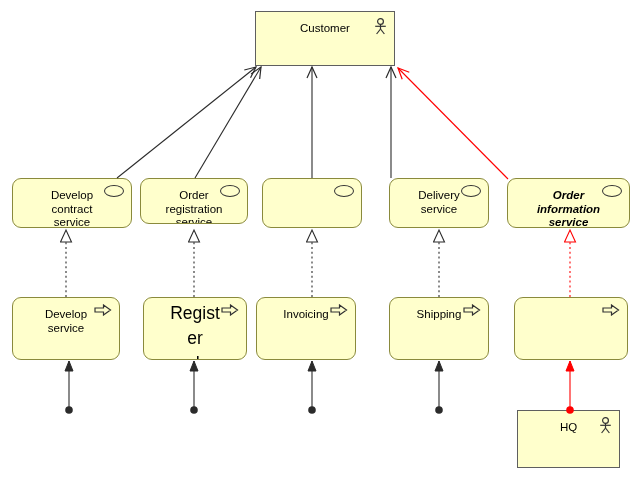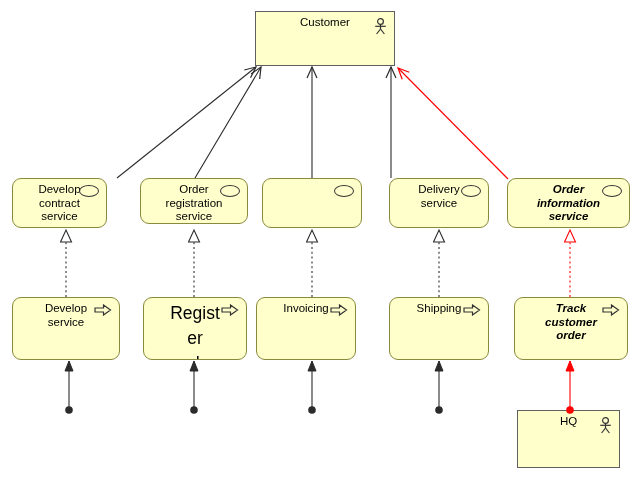--- a/index.html
+++ b/index.html
@@ -8,21 +8,21 @@
     font-family:"Liberation Sans","DejaVu Sans",sans-serif;color:var(--text,#000);
     overflow:hidden;
   }
   .node{
     position:absolute;background:var(--box-fill,#ffffcc);box-sizing:border-box;
     overflow:hidden;
   }
   .rounded{border:1.4px solid var(--rounded-border,#8a8a3c);border-radius:9px;}
   .square{border:1.2px solid var(--square-border,#5f5f5f);}
   .label{
-    margin:0 auto;text-align:center;padding-top:4px;font-size:11.5px;line-height:13.5px;
+    margin:0 auto;text-align:center;padding-top:10px;font-size:11.5px;line-height:13.5px;
   }
   .label.em{font-weight:bold;font-style:italic;}
   .label.big{font-size:17.5px;line-height:25px;padding-top:3px;overflow-wrap:break-word;word-wrap:break-word;}
   .icon{position:absolute;top:6px;right:7px;line-height:0;}
   .ellipse-ic{width:18px;height:10px;border:1.5px solid var(--icon-stroke,#333);border-radius:50%;background:transparent;}
   svg.wires{position:absolute;left:0;top:0;pointer-events:none;z-index:5;}
   .e-k{stroke:var(--connector-black,#2b2b2b);stroke-width:1.1;fill:none;}
   .e-r{stroke:var(--connector-red,#ff0000);stroke-width:1.1;fill:none;}
   .dash{stroke-dasharray:2 2.8;}
   .mk-line-k{fill:none;stroke:var(--connector-black,#2b2b2b);stroke-width:1.2;}
@@ -47,21 +47,21 @@
       <svg class="actor-svg" width="13" height="17" viewBox="0 0 13 17">
         <circle cx="6.5" cy="3.5" r="2.9"></circle>
         <line x1="6.5" y1="6.4" x2="6.5" y2="11"></line>
         <line x1="1.2" y1="8.3" x2="11.8" y2="8.3"></line>
         <line x1="6.5" y1="11" x2="2.6" y2="16"></line>
         <line x1="6.5" y1="11" x2="10.4" y2="16"></line>
       </svg>
     </span>
   </div>
 
-  <div class="node rounded" style="left:12px;top:178px;width:95px;height:50px">
+  <div class="node rounded" style="left:12px;top:178px;width:120px;height:50px">
     <div class="label" style="width:64px">Develop contract service</div>
     <span class="icon ellipse-ic"></span>
   </div>
 
   <div class="node rounded" style="left:140px;top:178px;width:108px;height:46px">
     <div class="label" style="width:66px">Order registration service</div>
     <span class="icon ellipse-ic"></span>
   </div>
 
   <div class="node rounded" style="left:262px;top:178px;width:100px;height:50px">
@@ -108,21 +108,20 @@
   <div class="node rounded" style="left:389px;top:297px;width:100px;height:63px">
     <div class="label" style="width:60px">Shipping</div>
     <span class="icon">
       <svg class="proc-svg" width="18" height="12" viewBox="0 0 18 12">
         <path d="M1,4 L9.5,4 L9.5,1 L16.5,6 L9.5,11 L9.5,8 L1,8 Z"></path>
       </svg>
     </span>
   </div>
 
   <div class="node rounded" style="left:514px;top:297px;width:114px;height:63px">
-    <div class="label em" style="width:66px">Track customer order</div>
     <span class="icon">
       <svg class="proc-svg" width="18" height="12" viewBox="0 0 18 12">
         <path d="M1,4 L9.5,4 L9.5,1 L16.5,6 L9.5,11 L9.5,8 L1,8 Z"></path>
       </svg>
     </span>
   </div>
 
 
   <div class="node square" style="left:517px;top:410px;width:103px;height:58px">
     <div class="label" style="width:80px">HQ</div>

